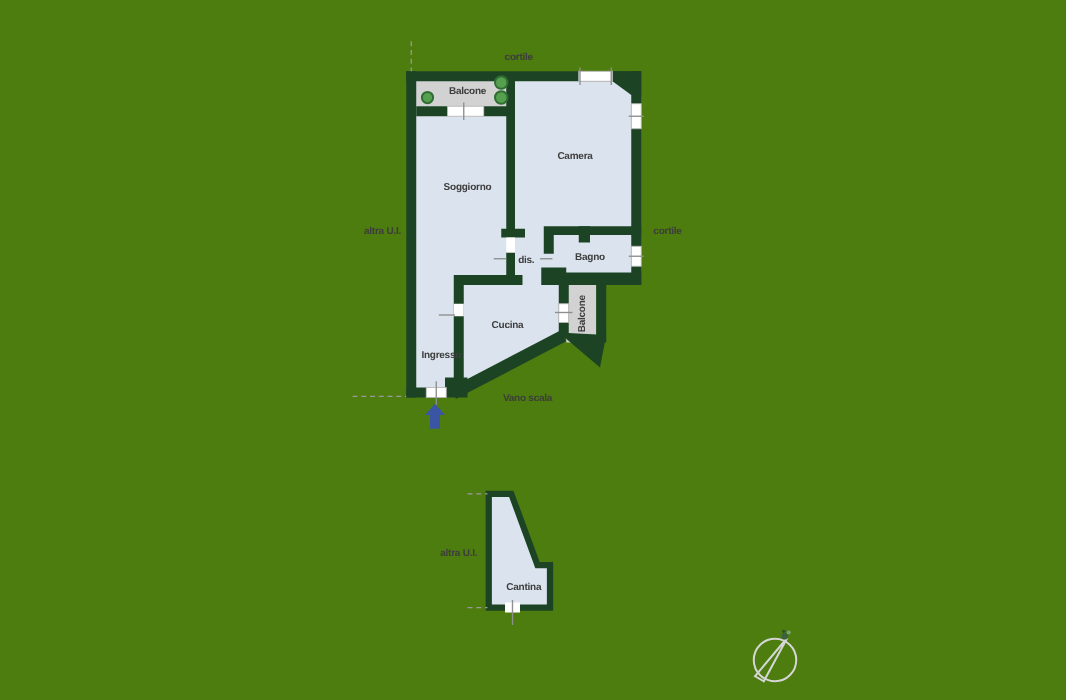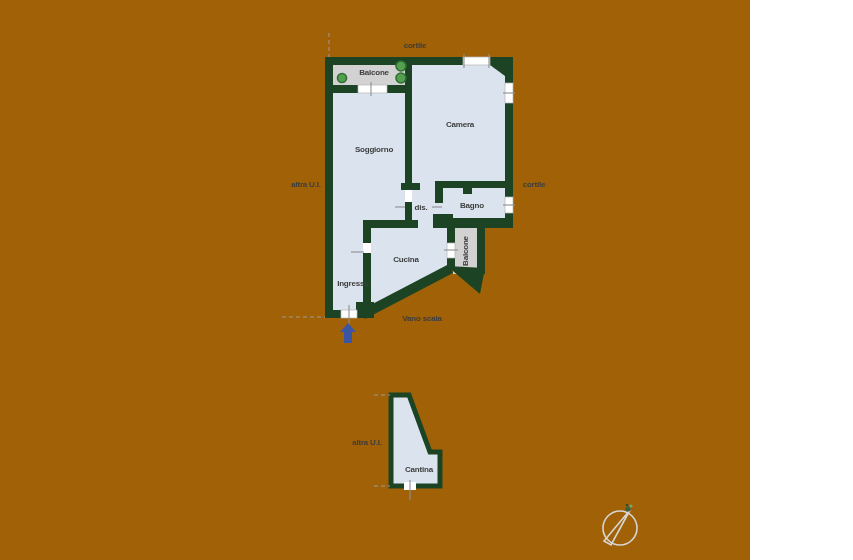--- a/index.html
+++ b/index.html
@@ -1,16 +1,16 @@
 <!DOCTYPE html>
 <html style="--wall: #1c4424; --floor: #dbe4ee; --balcony: #d2d2d2; --plant: #55a04f; --arrow: #3b55a5; --label: #3d3d3d; --compass: #d6d6d6;"><head>
 <meta charset="utf-8">
 <style>
   html,body{margin:0;padding:0;background:#fff;}
-  #screen{position:relative;width:750px;height:560px;background:#a16207;overflow:hidden;
+  #screen{position:relative;width:853px;height:560px;background:#4d7c0f;overflow:hidden;
           font-family:"Liberation Sans",sans-serif;}
   svg{position:absolute;left:0;top:0;}
   .wall{fill:var(--wall,#1c4424);stroke:none;}
   .floor{fill:var(--floor,#dbe4ee);stroke:none;}
   .balc{fill:var(--balcony,#d3d3d3);stroke:none;}
   .win{fill:#ffffff;stroke:#b5b5b5;stroke-width:0.7;}
   .opening{fill:#ffffff;stroke:none;}
   .tick{stroke:#8f8f8f;stroke-width:1.1;fill:none;}
   .dash{stroke:#9a9a9a;stroke-width:1;fill:none;stroke-dasharray:4 3;}
   .lbl{font:700 8px "Liberation Sans",sans-serif;fill:var(--label,#3d3d3d);

